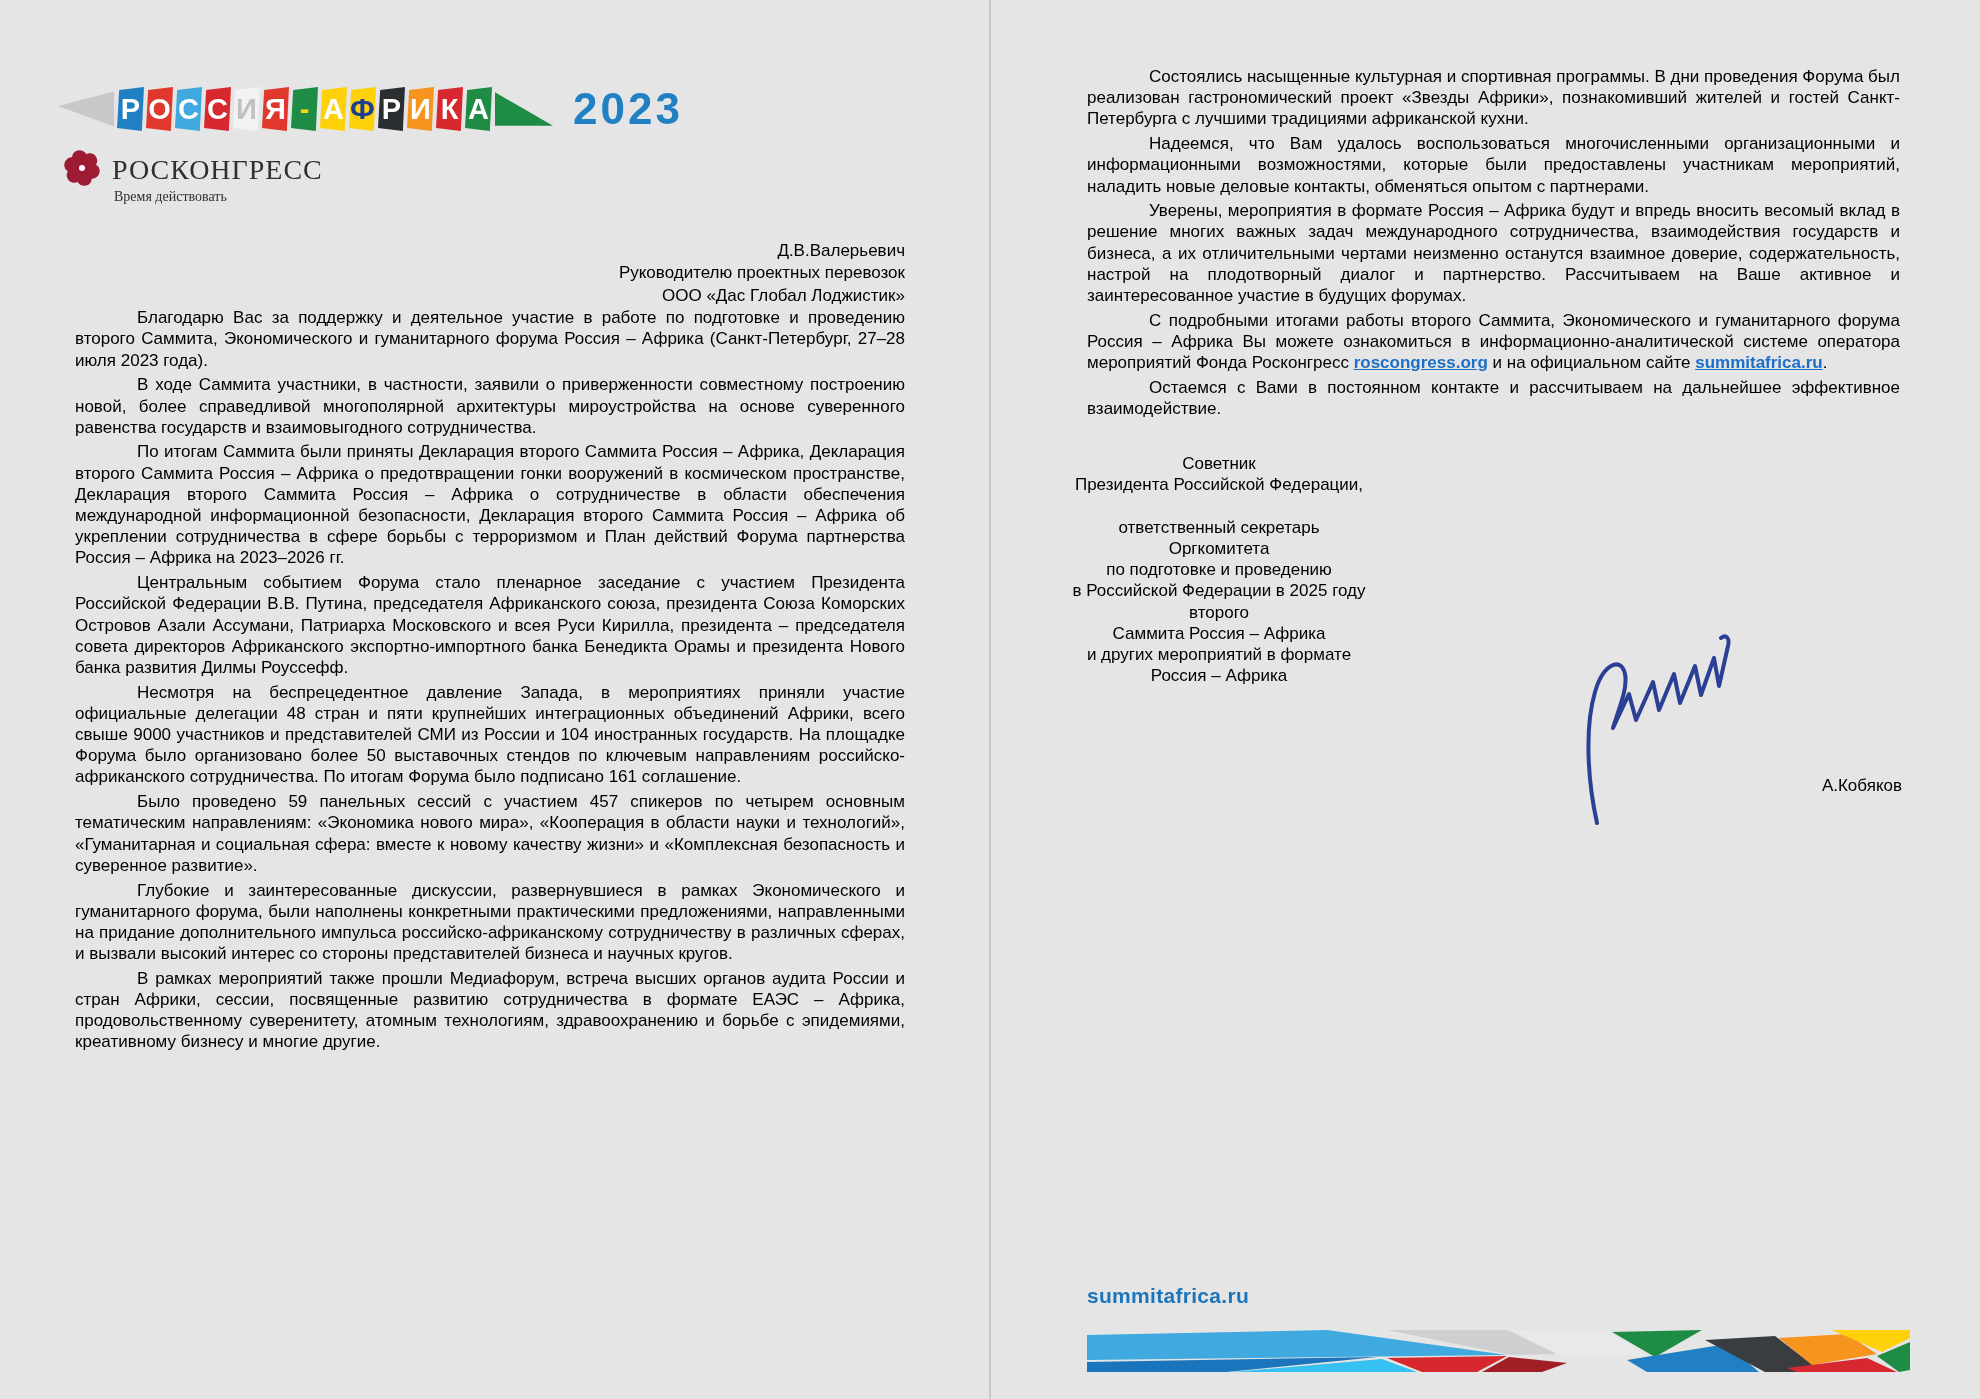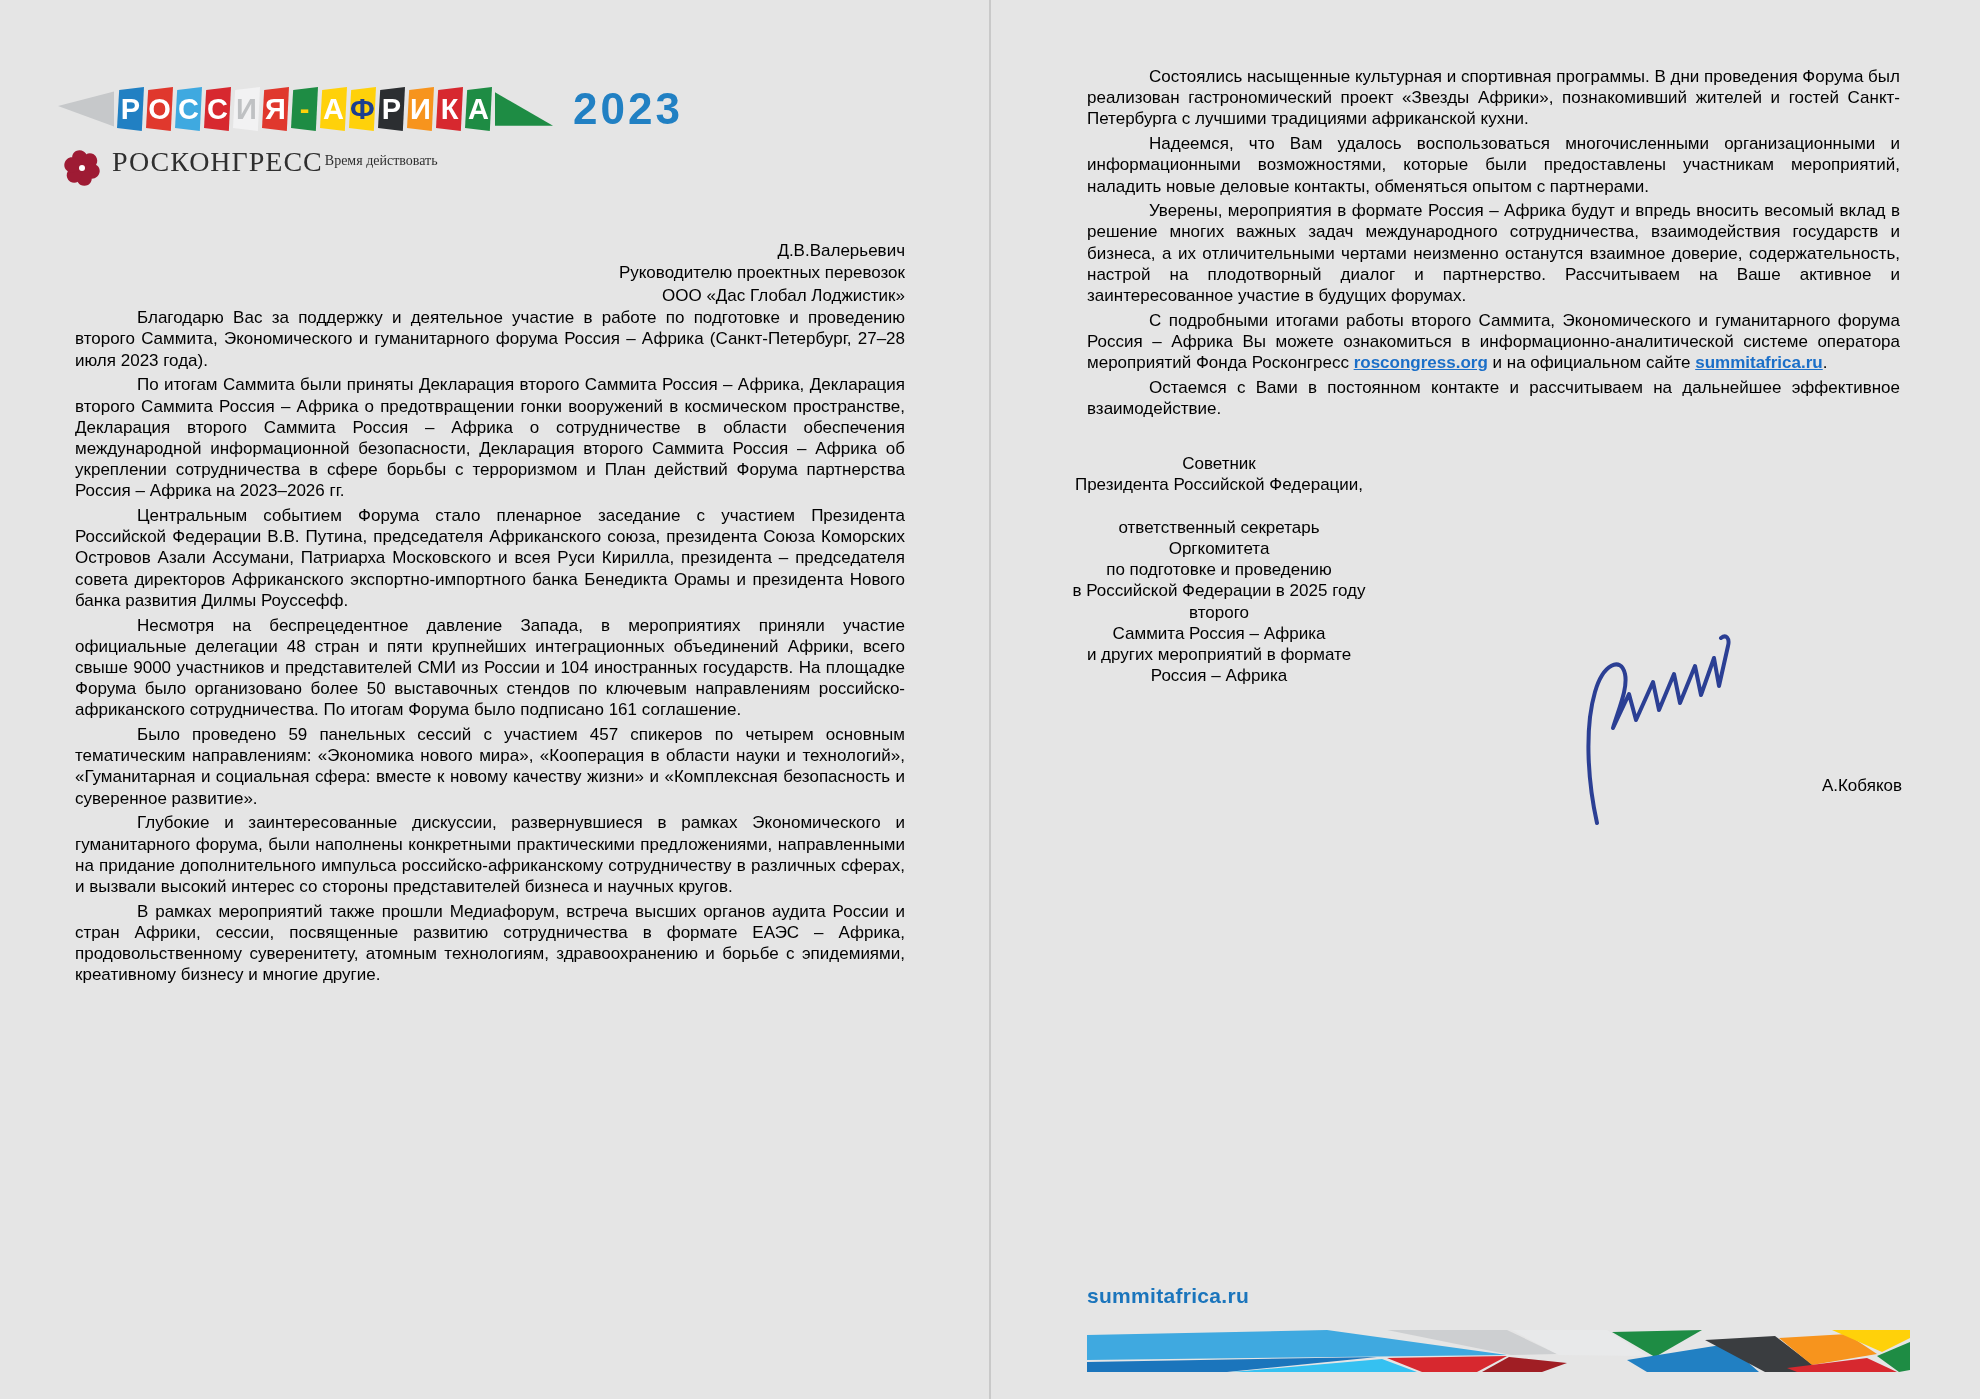--- a/index.html
+++ b/index.html
@@ -18,21 +18,21 @@
   .tiles{display:flex;gap:2px;align-items:center;height:48px;}
   .tile{height:44px;width:27px;display:flex;align-items:center;justify-content:center;
         font-weight:bold;font-size:29px;line-height:1;
         clip-path:polygon(8% 7%,100% 0,92% 100%,0 93%);}
   .tri-l{width:56px;height:38px;background:#c6c8ca;clip-path:polygon(0 42%,100% 4%,100% 96%);margin-right:3px;}
   .tri-r{width:58px;height:38px;background:#1E8C44;clip-path:polygon(0 6%,100% 94%,0 94%);margin-left:3px;}
   .year{font-size:44px;font-weight:bold;color:#2180C3;margin-left:20px;letter-spacing:3px;}
 
   
   .rc-logo{position:absolute;left:62px;top:148px;display:flex;gap:10px;align-items:flex-start;}
-  .rc-text{display:flex;flex-direction:row;}
+  .rc-text{display:flex;flex-direction:column;margin-top:8px;}
   .rc-name{font-family:"Liberation Serif",serif;font-size:28px;line-height:1;color:#2f2f2f;letter-spacing:1px;}
   .rc-tagline{font-family:"Liberation Serif",serif;font-size:14px;color:#2f2f2f;margin-top:5px;margin-left:2px;}
 
   
   .content1{position:absolute;left:75px;right:84px;top:240px;font-size:17px;line-height:21.2px;}
   .content2{position:absolute;left:96px;right:80px;top:66px;font-size:17px;line-height:21.2px;}
   .recipient{text-align:right;}
   .recipient div{line-height:22.4px;}
   .salutation{text-align:center;font-weight:bold;margin:26px 0 30px 0;}
   .body p{margin:0 0 3.5px 0;text-indent:62px;text-align:justify;}
@@ -98,20 +98,21 @@
   </div>
 
   <div class="content1">
     <div class="recipient">
         <div>Д.В.Валерьевич</div>
         <div>Руководителю проектных перевозок</div>
         <div>ООО «Дас Глобал Лоджистик»</div>
       </div>
     <div class="body">
       <p><span>Благодарю Вас за поддержку и деятельное участие в работе по подготовке и проведению </span><span class="b">второго Саммита, Экономического и гуманитарного форума Россия – Африка</span><span> (Санкт-Петербург, 27–28 июля 2023 года).</span></p>
+      <p><span>В ходе Саммита участники, в частности, заявили о приверженности совместному построению новой, более справедливой многополярной архитектуры мироустройства на основе суверенного равенства государств и взаимовыгодного сотрудничества.</span></p>
       <p><span>По итогам Саммита были приняты Декларация второго Саммита Россия – Африка, Декларация второго Саммита Россия – Африка о предотвращении гонки вооружений в космическом пространстве, Декларация второго Саммита Россия – Африка о сотрудничестве в области обеспечения международной информационной безопасности, Декларация второго Саммита Россия – Африка об укреплении сотрудничества в сфере борьбы с терроризмом и План действий Форума партнерства Россия – Африка на 2023–2026 гг.</span></p>
       <p><span>Центральным событием Форума стало пленарное заседание с участием Президента Российской Федерации В.В. Путина, председателя Африканского союза, президента Союза Коморских Островов Азали Ассумани, Патриарха Московского и всея Руси Кирилла, президента – председателя совета директоров Африканского экспортно-импортного банка Бенедикта Орамы и президента Нового банка развития Дилмы Роуссефф.</span></p>
       <p><span>Несмотря на беспрецедентное давление Запада, в мероприятиях </span><span class="b">приняли участие официальные делегации 48 стран и пяти крупнейших интеграционных объединений Африки</span><span>, всего свыше 9000 участников и представителей СМИ из России и 104 иностранных государств. На площадке Форума было организовано более 50 выставочных стендов по ключевым направлениям российско-африканского сотрудничества. По итогам Форума было подписано 161 соглашение.</span></p>
       <p><span>Было проведено 59 панельных сессий с участием 457 спикеров по четырем основным тематическим направлениям: «Экономика нового мира», «Кооперация в области науки и технологий», «Гуманитарная и социальная сфера: вместе к новому качеству жизни» и «Комплексная безопасность и суверенное развитие».</span></p>
       <p><span>Глубокие и заинтересованные дискуссии, развернувшиеся в рамках Экономического и гуманитарного форума, были наполнены конкретными практическими предложениями, направленными на придание дополнительного импульса российско-африканскому сотрудничеству в различных сферах, и вызвали высокий интерес со стороны представителей бизнеса и научных кругов.</span></p>
       <p><span>В рамках мероприятий также прошли Медиафорум, встреча высших органов аудита России и стран Африки, сессии, посвященные развитию сотрудничества в формате ЕАЭС – Африка, продовольственному суверенитету, атомным технологиям, здравоохранению и борьбе с эпидемиями, креативному бизнесу и многие другие.</span></p>
     </div>
   </div>
 </div>
 

